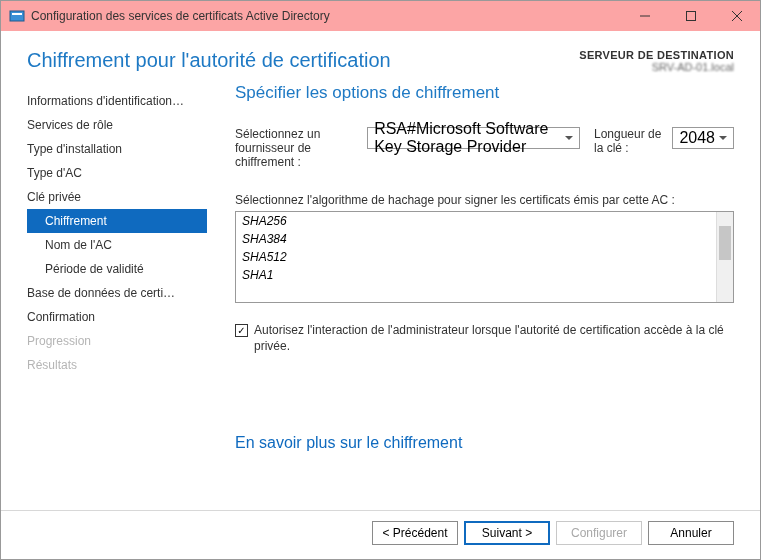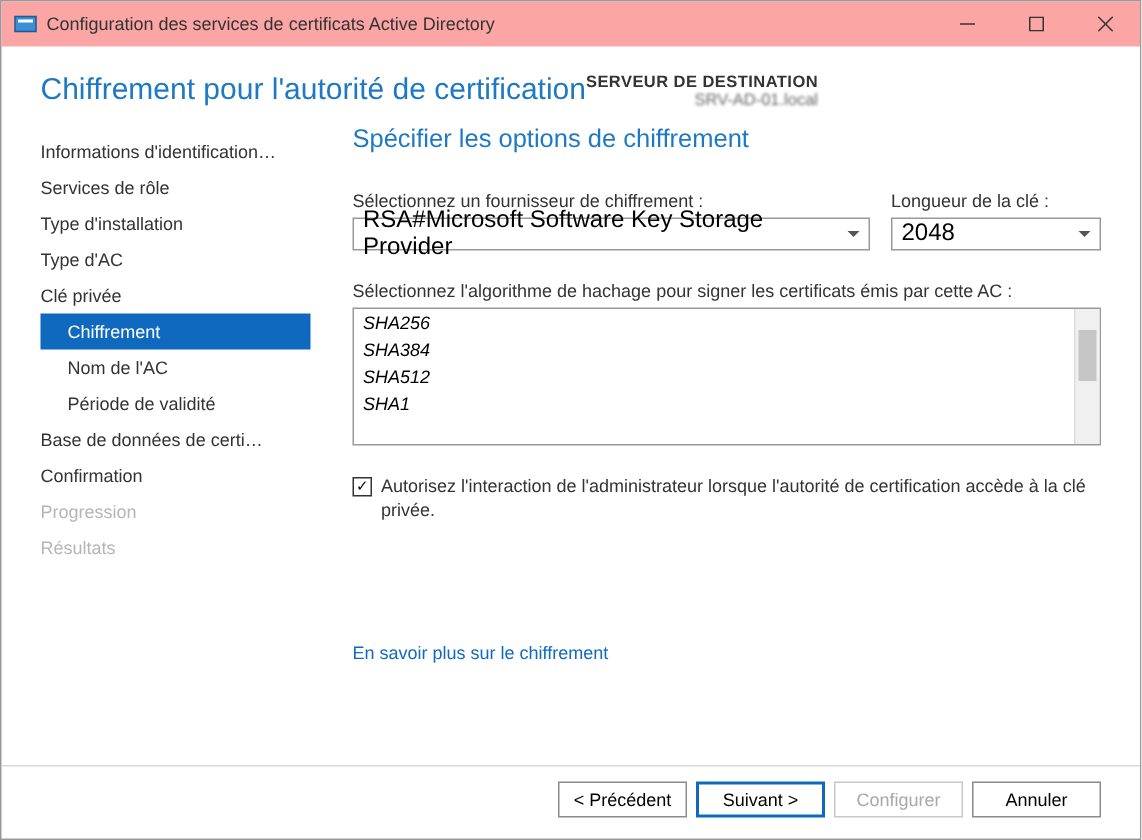--- a/index.html
+++ b/index.html
@@ -3,51 +3,51 @@
 <meta charset="utf-8">
 <style>
   * { box-sizing: border-box; margin: 0; padding: 0; }
   body { font-family: "Segoe UI", Tahoma, sans-serif; font-size: 12px; background: #fff; width: 761px; height: 560px; overflow: hidden; }
   .window { width: 761px; height: 560px; border: 1px solid #999; display: flex; flex-direction: column; background: #fff; }
   .titlebar { height: 30px; display: flex; align-items: center; padding: 0 0 0 8px; background: #fca5a5; }
   .titlebar-icon { width: 16px; height: 16px; margin-right: 6px; display: inline-flex; align-items: center; justify-content: center; }
   .titlebar-text { flex: 1; font-size: 12px; color: #333; }
   .win-controls { display: flex; }
   .win-btn { width: 46px; height: 30px; display: flex; align-items: center; justify-content: center; color: #333; }
-  .header-area { padding: 18px 26px 10px 26px; display: flex; align-items: flex-start; }
+  .header-area { padding: 18px 26px 10px 26px; display: flex; justify-content: space-between; align-items: flex-start; }
   .page-title { font-size: 20px; font-weight: 400; color: #1e79c4; }
   .dest-box { text-align: right; }
   .dest-label { font-size: 11px; font-weight: 600; color: #333; letter-spacing: 0.3px; }
   .dest-server { font-size: 11px; color: #666; filter: blur(1.2px); }
   .body-area { flex: 1; display: flex; padding: 0 26px 10px 26px; overflow: hidden; }
   .sidebar { width: 180px; padding-top: 6px; }
   .side-item { padding: 5px 0 5px 0; font-size: 12px; color: #333; white-space: nowrap; overflow: hidden; text-overflow: ellipsis; cursor: pointer; }
   .side-item.sub { padding-left: 18px; }
   .side-item.active { background: #0f6abf; color: #fff; }
   .side-item.disabled { color: #b5b5b5; cursor: default; }
   .content { flex: 1; padding-left: 28px; padding-top: 0; }
   .content-title { font-size: 17px; color: #1e79c4; margin-bottom: 24px; font-weight: 400; }
   .form-row { display: flex; gap: 14px; margin-bottom: 20px; }
-  .form-col { display: flex; flex-direction: column; }
+  .form-col { display: flex; flex-direction: row; }
   .form-col.prov { flex: 1; }
   .form-col.keylen { width: 140px; }
   .form-label { font-size: 12px; color: #333; margin-bottom: 4px; }
   .dropdown { border: 1px solid #999; height: 22px; display: flex; align-items: center; padding: 0 18px 0 6px; font-size: 16px; background: #fff; position: relative; }
   .dropdown::after { content: ""; position: absolute; right: 6px; top: 50%; width: 0; height: 0; border-left: 4px solid transparent; border-right: 4px solid transparent; border-top: 4px solid #555; transform: translateY(-50%); }
   .hash-label { font-size: 12px; color: #333; margin-bottom: 4px; }
   .listbox { border: 1px solid #999; height: 92px; display: flex; margin-bottom: 20px; }
   .list-items { flex: 1; overflow: hidden; font-style: italic; }
   .list-item { padding: 2px 6px; font-size: 12px; cursor: pointer; }
   .scrollbar { width: 17px; background: #f0f0f0; border-left: 1px solid #ddd; position: relative; }
   .scroll-thumb { position: absolute; top: 14px; left: 2px; right: 2px; height: 34px; background: #c6c6c6; }
   .checkbox-row { display: flex; align-items: flex-start; gap: 6px; }
   .checkbox { width: 13px; height: 13px; border: 1px solid #333; display: inline-flex; align-items: center; justify-content: center; margin-top: 1px; flex-shrink: 0; }
   .check-mark { font-size: 10px; line-height: 10px; }
   .checkbox-label { font-size: 12px; color: #333; line-height: 1.3; }
-  .help-link { color: #0f6abf; font-size: 12px; margin-top: 80px; display: inline-block; cursor: pointer; }
+  .help-link { color: #0f6abf; font-size: 16px; margin-top: 80px; display: inline-block; cursor: pointer; }
   .footer { border-top: 1px solid #d8d8d8; padding: 10px 26px 14px 26px; display: flex; justify-content: flex-end; gap: 6px; }
   .btn { min-width: 86px; height: 24px; border: 1px solid #8a8a8a; background: #fff; font-size: 12px; display: inline-flex; align-items: center; justify-content: center; cursor: pointer; }
   .btn.primary { border: 2px solid #0f6abf; }
   .btn.disabled { color: #a8a8a8; border-color: #c8c8c8; cursor: default; }
 </style>
 </head>
 <body>
 
 <div class="window">
 

